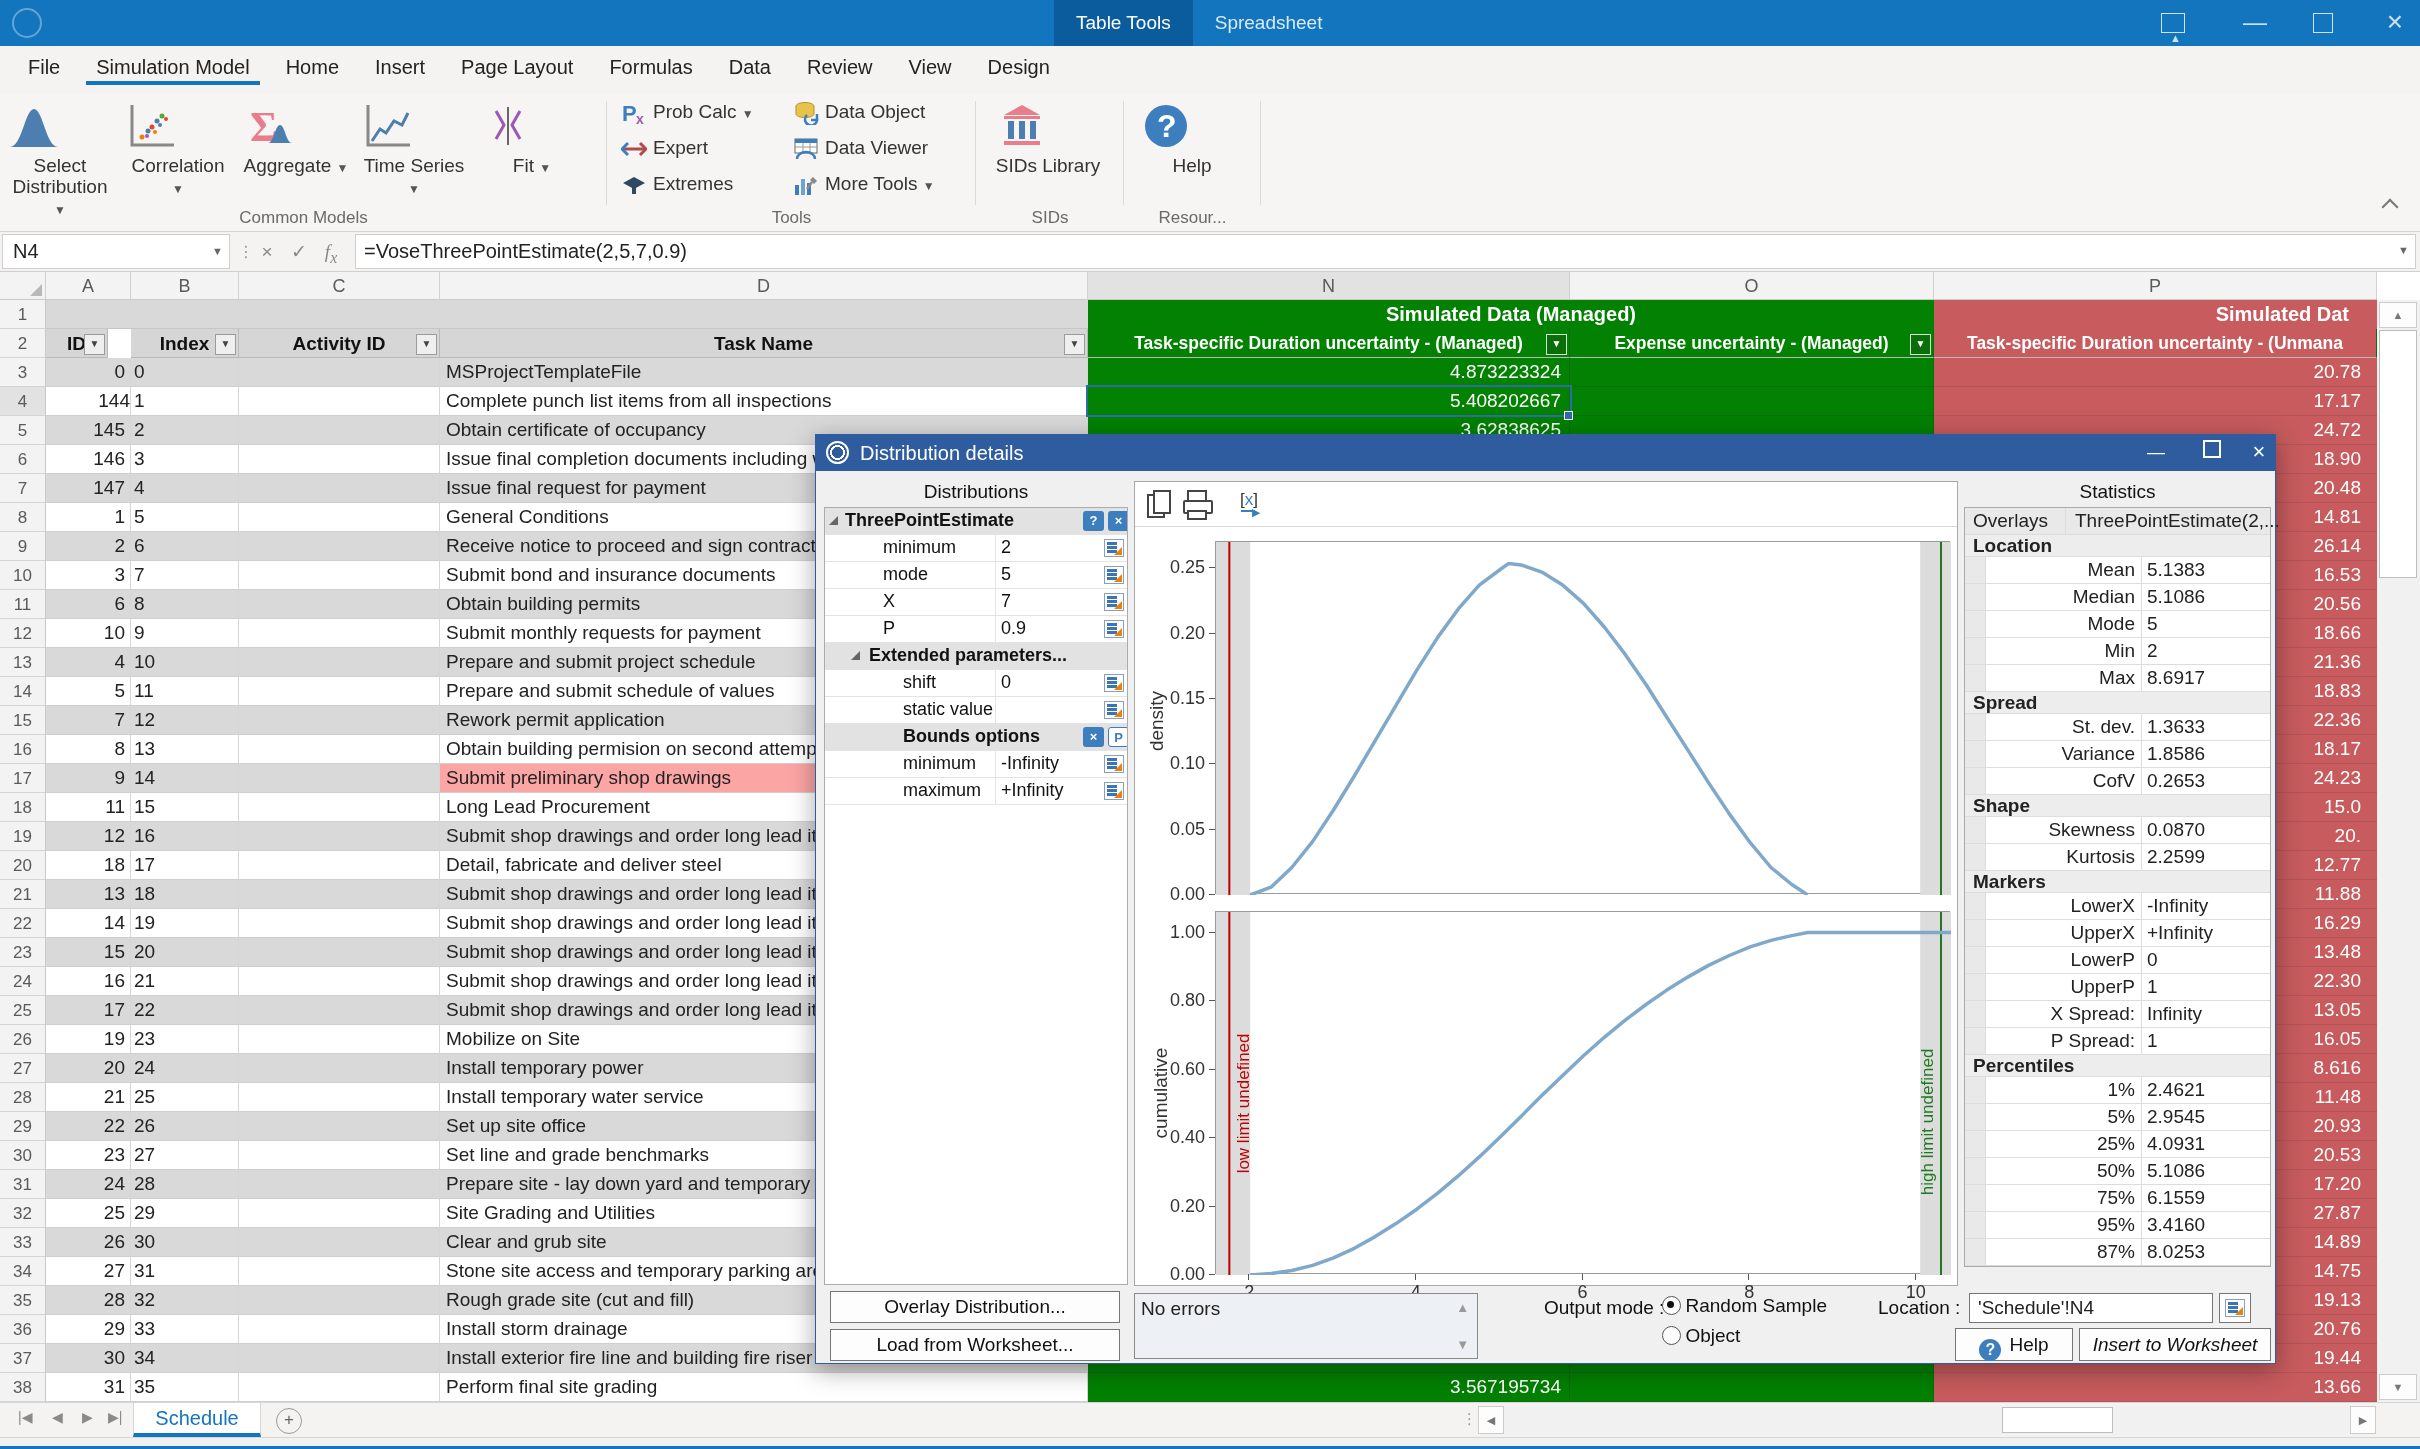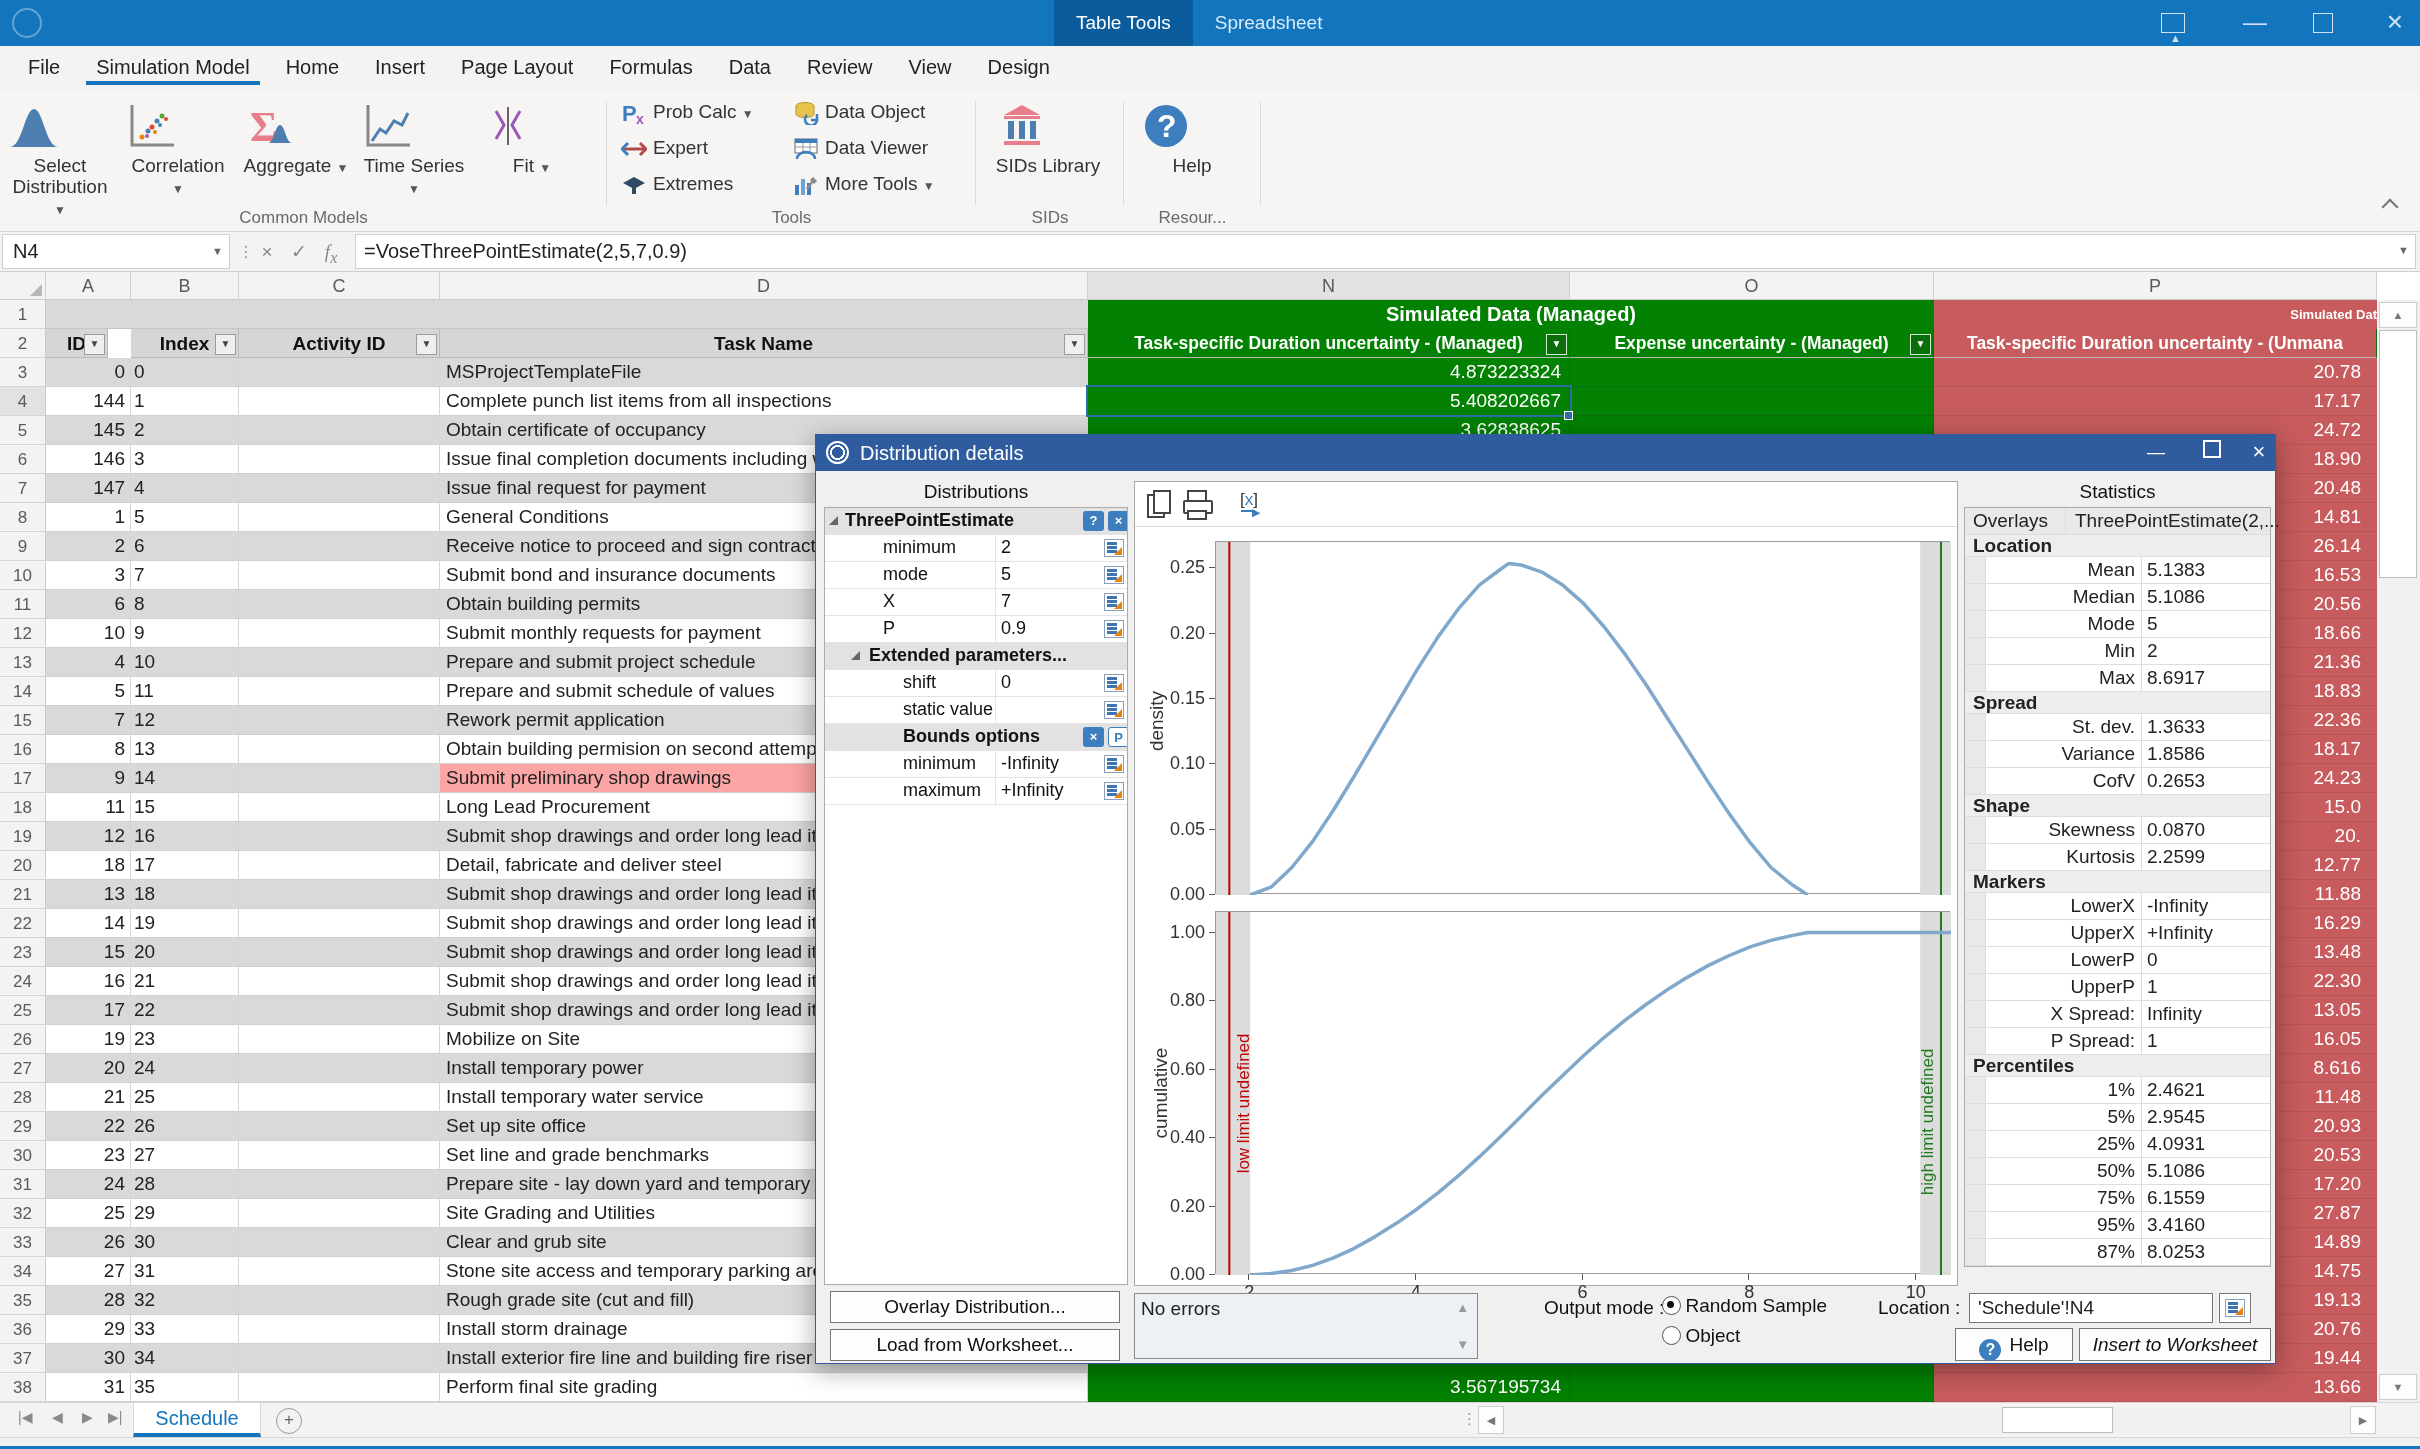--- a/index.html
+++ b/index.html
@@ -273,38 +273,38 @@
       <div class="abs colhdr" style="left: 131px; top: 0px; width: 108px; height: 28px;">B</div>
       <div class="abs colhdr" style="left: 239px; top: 0px; width: 201px; height: 28px;">C</div>
       <div class="abs colhdr" style="left: 440px; top: 0px; width: 648px; height: 28px;">D</div>
       <div class="abs colhdr" style="left: 1088px; top: 0px; width: 482px; height: 28px; background: rgb(226, 226, 226);">N</div>
       <div class="abs colhdr" style="left: 1570px; top: 0px; width: 364px; height: 28px;">O</div>
       <div class="abs colhdr" style="left: 1934px; top: 0px; width: 443px; height: 28px;">P</div>
       <div class="abs rowhdr" style="left: 0px; top: 28px; height: 29px; line-height: 29px;">1</div>
       <div class="abs rowhdr" style="left: 0px; top: 57px; height: 29px; line-height: 29px;">2</div>
       <div class="abs" style="left: 46px; top: 28px; width: 1042px; height: 29px; background: rgb(217, 217, 217); border-bottom: 1px solid rgb(198, 198, 198); box-sizing: border-box;"></div>
       <div class="abs" style="left: 1088px; top: 28px; width: 846px; height: 29px; background: rgb(2, 129, 2); color: rgb(255, 255, 255); font-weight: bold; font-size: 20px; text-align: center; line-height: 29px;">Simulated Data (Managed)</div>
-      <div class="abs" style="left: 1934px; top: 28px; width: 443px; height: 29px; background: rgb(199, 91, 93); color: rgb(255, 255, 255); font-weight: bold; font-size: 13px; text-align: right; line-height: 29px; box-sizing: border-box;">Simulated Dat</div>
+      <div class="abs" style="left: 1934px; top: 28px; width: 443px; height: 29px; background: rgb(199, 91, 93); color: rgb(255, 255, 255); font-weight: bold; font-size: 20px; text-align: right; line-height: 29px; padding-right: 28px; box-sizing: border-box;">Simulated Dat</div>
       <div class="abs hdrcell" style="left: 46px; top: 57px; width: 62px; height: 29px; background: rgb(214, 214, 214); color: rgb(17, 17, 17); border-right: 1px solid rgb(185, 185, 185); border-bottom: 1px solid rgb(185, 185, 185);">ID<span class="filter-dd">▼</span></div>
       <div class="abs hdrcell" style="left: 131px; top: 57px; width: 108px; height: 29px; background: rgb(214, 214, 214); color: rgb(17, 17, 17); border-right: 1px solid rgb(185, 185, 185); border-bottom: 1px solid rgb(185, 185, 185);">Index<span class="filter-dd">▼</span></div>
       <div class="abs hdrcell" style="left: 239px; top: 57px; width: 201px; height: 29px; background: rgb(214, 214, 214); color: rgb(17, 17, 17); border-right: 1px solid rgb(185, 185, 185); border-bottom: 1px solid rgb(185, 185, 185);">Activity ID<span class="filter-dd">▼</span></div>
       <div class="abs hdrcell" style="left: 440px; top: 57px; width: 648px; height: 29px; background: rgb(214, 214, 214); color: rgb(17, 17, 17); border-right: 1px solid rgb(185, 185, 185); border-bottom: 1px solid rgb(185, 185, 185);">Task Name<span class="filter-dd">▼</span></div>
       <div class="abs hdrcell" style="left: 1088px; top: 57px; width: 482px; height: 29px; background: rgb(2, 129, 2); color: rgb(255, 255, 255); font-size: 17.5px; border-right: 1px solid rgb(10, 110, 10); border-bottom: 1px solid rgb(185, 185, 185);">Task-specific Duration uncertainty - (Managed)<span class="filter-dd g">▼</span></div>
       <div class="abs hdrcell" style="left: 1570px; top: 57px; width: 364px; height: 29px; background: rgb(2, 129, 2); color: rgb(255, 255, 255); font-size: 17.5px; border-right: 1px solid rgb(10, 110, 10); border-bottom: 1px solid rgb(185, 185, 185);">Expense uncertainty - (Managed)<span class="filter-dd g">▼</span></div>
       <div class="abs hdrcell" style="left: 1934px; top: 57px; width: 443px; height: 29px; background: rgb(199, 91, 93); color: rgb(255, 255, 255); font-size: 17.5px; border-right: 1px solid rgb(10, 110, 10); border-bottom: 1px solid rgb(185, 185, 185);">Task-specific Duration uncertainty - (Unmana</div>
       <div class="abs rowhdr" style="left: 0px; top: 86px; height: 29px; line-height: 29px;">3</div>
       <div class="abs cell" style="left: 46px; top: 86px; width: 85px; height: 29px; background: rgb(217, 217, 217); text-align: right; padding-right: 5px;">0</div>
       <div class="abs cell" style="left: 131px; top: 86px; width: 108px; height: 29px; background: rgb(217, 217, 217); text-align: left; padding-left: 3px;">0</div>
       <div class="abs cell" style="left: 239px; top: 86px; width: 201px; height: 29px; background: rgb(217, 217, 217);"></div>
       <div class="abs cell" style="left: 440px; top: 86px; width: 648px; height: 29px; background: rgb(217, 217, 217); text-align: left; padding-left: 6px;">MSProjectTemplateFile</div>
       <div class="abs cell green" style="left: 1088px; top: 86px; width: 482px; height: 29px;">4.873223324</div>
       <div class="abs cell green" style="left: 1570px; top: 86px; width: 364px; height: 29px;"></div>
       <div class="abs cell red" style="left: 1934px; top: 86px; width: 443px; height: 29px;">20.78</div>
       <div class="abs rowhdr" style="left: 0px; top: 115px; height: 29px; line-height: 29px; background: rgb(226, 226, 226);">4</div>
-      <div class="abs cell" style="left: 46px; top: 115px; width: 85px; height: 29px; background: rgb(255, 255, 255); text-align: right; padding-right: 5px;">144</div>
+      <div class="abs cell" style="left: 46px; top: 115px; width: 85px; height: 29px; background: rgb(255, 255, 255); text-align: right; ">144</div>
       <div class="abs cell" style="left: 131px; top: 115px; width: 108px; height: 29px; background: rgb(255, 255, 255); text-align: left; padding-left: 3px;">1</div>
       <div class="abs cell" style="left: 239px; top: 115px; width: 201px; height: 29px; background: rgb(255, 255, 255);"></div>
       <div class="abs cell" style="left: 440px; top: 115px; width: 648px; height: 29px; background: rgb(255, 255, 255); text-align: left; padding-left: 6px;">Complete punch list items from all inspections</div>
       <div class="abs cell green" style="left: 1088px; top: 115px; width: 482px; height: 29px;">5.408202667</div>
       <div class="abs cell green" style="left: 1570px; top: 115px; width: 364px; height: 29px;"></div>
       <div class="abs cell red" style="left: 1934px; top: 115px; width: 443px; height: 29px;">17.17</div>
       <div class="abs rowhdr" style="left: 0px; top: 144px; height: 29px; line-height: 29px;">5</div>
       <div class="abs cell" style="left: 46px; top: 144px; width: 85px; height: 29px; background: rgb(217, 217, 217); text-align: right; padding-right: 5px;">145</div>
       <div class="abs cell" style="left: 131px; top: 144px; width: 108px; height: 29px; background: rgb(217, 217, 217); text-align: left; padding-left: 3px;">2</div>
       <div class="abs cell" style="left: 239px; top: 144px; width: 201px; height: 29px; background: rgb(217, 217, 217);"></div>

